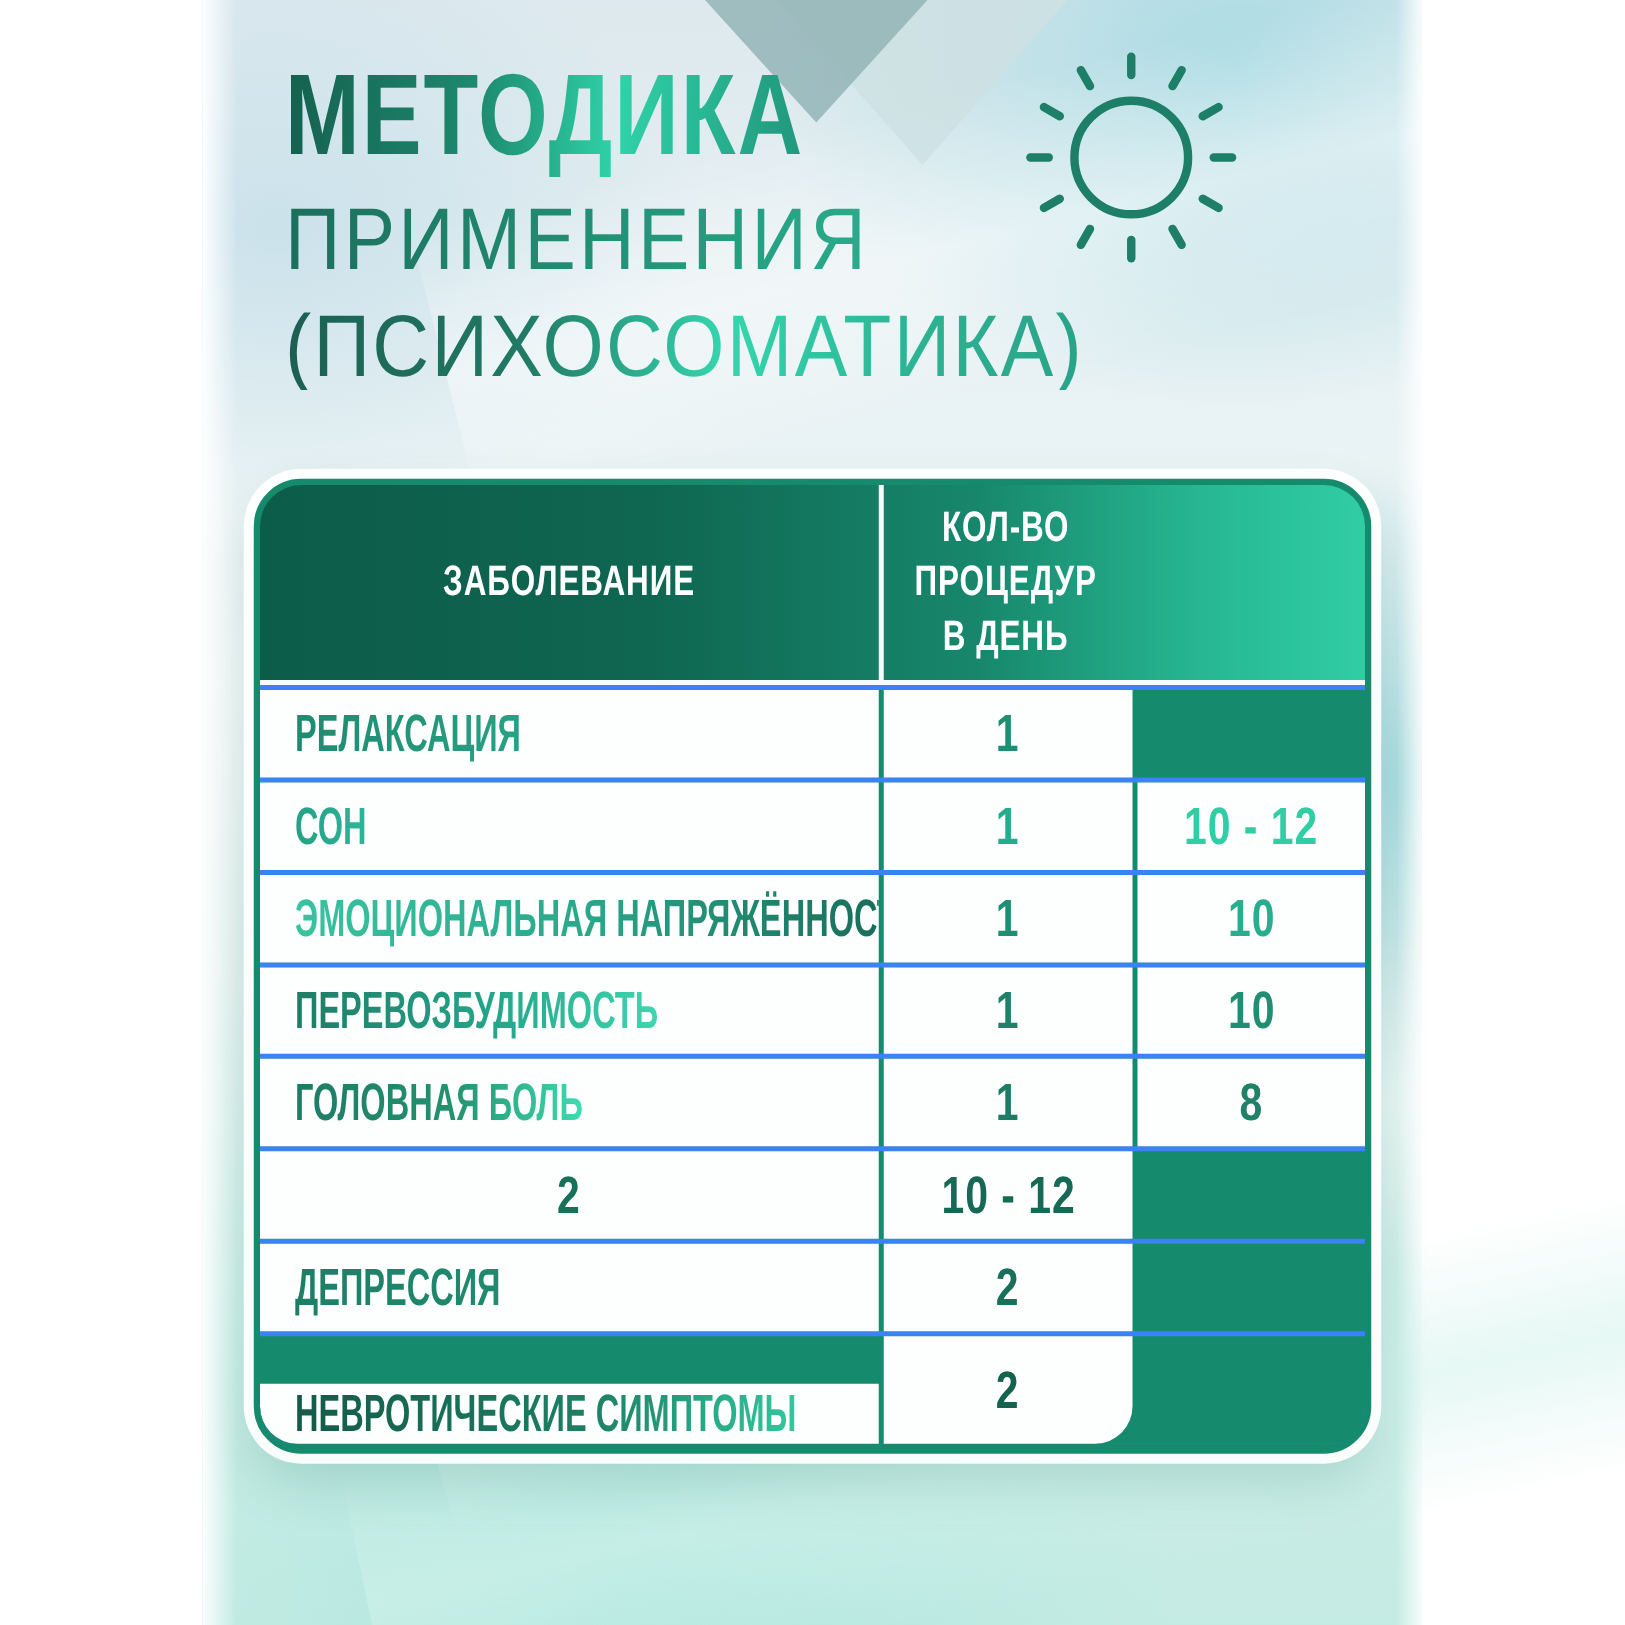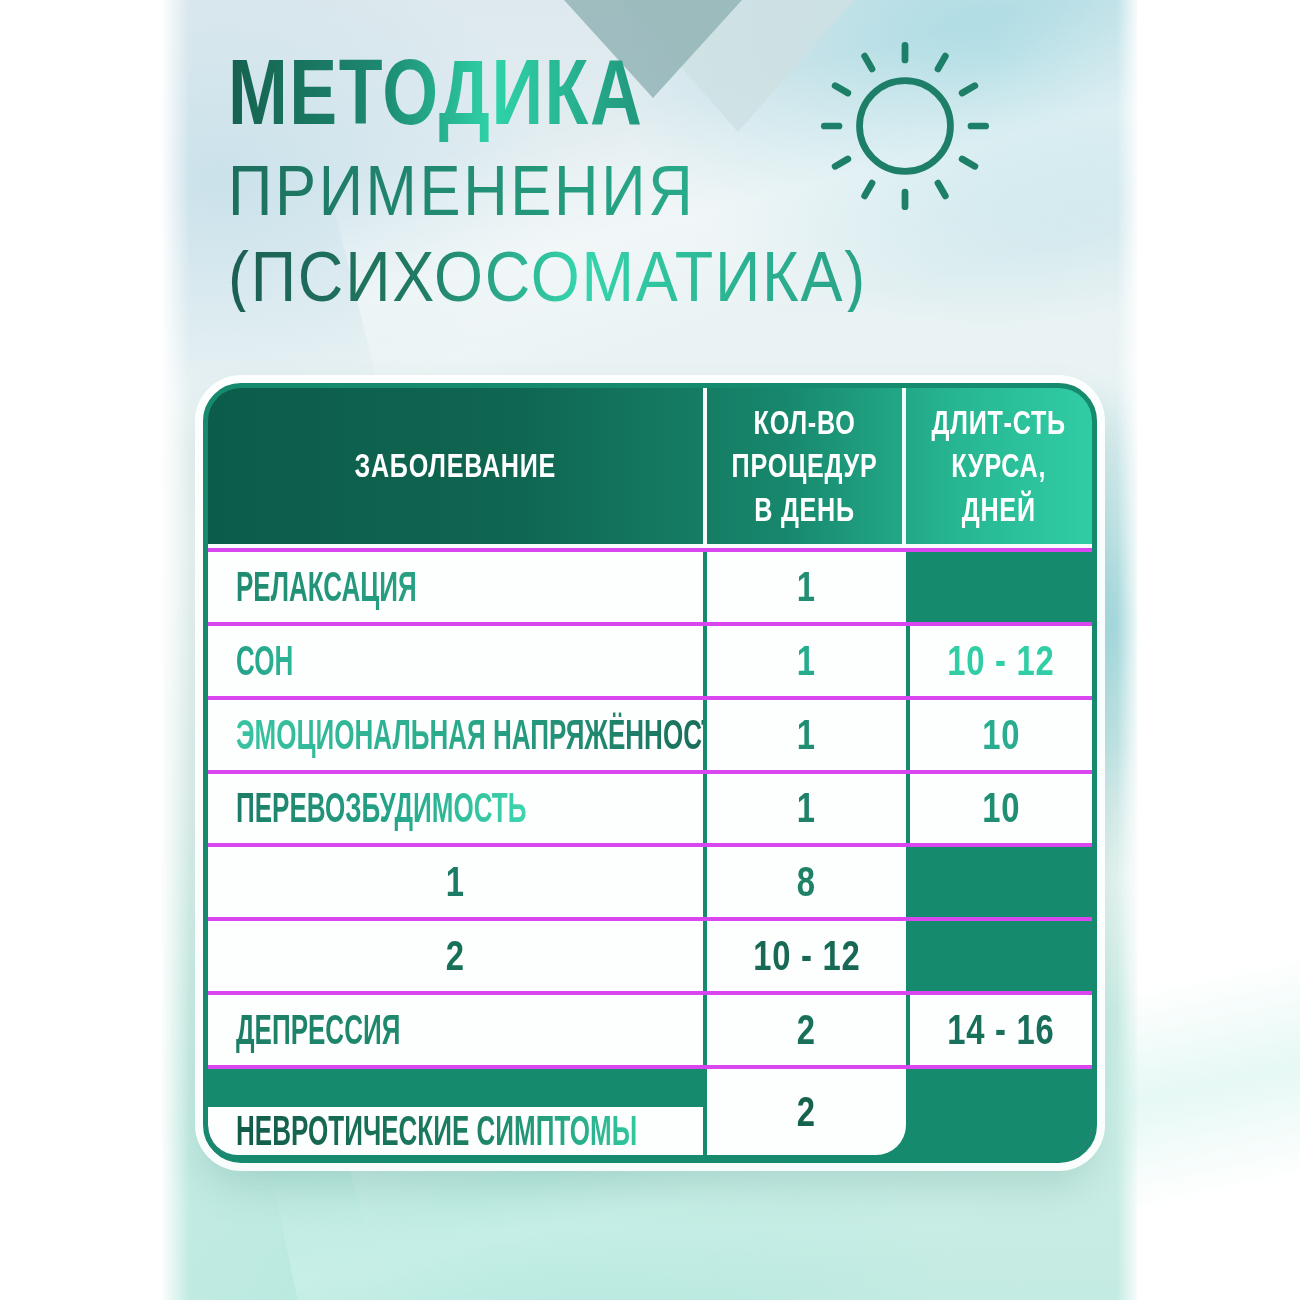--- a/index.html
+++ b/index.html
@@ -69,21 +69,21 @@
     background:linear-gradient(90deg,#0c5c4a 0%,#0f6651 35%,#17876c 65%,#27b792 85%,#30cda4 100%);
     border-bottom:4px solid #f6fcfa;
   }
   .hcell { display:flex; align-items:center; justify-content:center; }
   .hcell + .hcell { border-left:4px solid #f6fcfa; }
   .htext { color:#ffffff; font-weight:700; font-size:34px; line-height:1.28; text-align:center;
            transform:scaleX(.74); transform-origin:center; }
   .htext span { display:block; letter-spacing:1px; }
 
   .tbody { display:grid; grid-template-rows:repeat(8,1fr); row-gap:4px; padding-top:4px;
-           height:607px; background:#d946ef; }
+           height:607px; background:#3b82f6; }
   .trow  { display:grid; grid-template-columns:495px 199px 1fr; column-gap:4px; background:#168a6d; }
   .cell  { background:#fdfffe; display:flex; align-items:center; overflow:hidden; }
   .cdisease { justify-content:flex-start; padding-left:28px; }
   .cval     { justify-content:center; }
   .trow:last-child .cdisease { border-bottom-left-radius:30px;margin-top:38px; }
   .trow:last-child .cval:last-child { border-bottom-right-radius:30px; }
 
   .cond { display:inline-block; white-space:nowrap; font-weight:700; font-size:42px; }
   .lbl  { transform:scaleX(.62); transform-origin:left center;
           background-clip:text; -webkit-background-clip:text;
@@ -156,27 +156,20 @@
           <span>ЗАБОЛЕВАНИЕ</span>
         </div>
       </div>
       <div class="hcell">
         <div class="htext">
           <span>КОЛ-ВО</span>
           <span>ПРОЦЕДУР</span>
           <span>В ДЕНЬ</span>
         </div>
       </div>
-      <div class="hcell">
-        <div class="htext">
-          <span>ДЛИТ-СТЬ</span>
-          <span>КУРСА,</span>
-          <span>ДНЕЙ</span>
-        </div>
-      </div>
     </div>
 
     <div class="tbody">
 
       <div class="trow r1">
         <div class="cell cdisease">
             <span class="cond lbl g1">РЕЛАКСАЦИЯ</span>
           </div>
         <div class="cell cval v2">
             <span class="cond val">1</span>
@@ -213,20 +206,23 @@
           </div>
         <div class="cell cval v2">
             <span class="cond val">1</span>
           </div>
         <div class="cell cval v3">
             <span class="cond val">10</span>
           </div>
       </div>
 
       <div class="trow r5">
+        <div class="cell cdisease">
+            <span class="cond lbl g5">ГОЛОВНАЯ БОЛЬ</span>
+          </div>
         <div class="cell cval v2">
             <span class="cond val">1</span>
           </div>
         <div class="cell cval v3">
             <span class="cond val">8</span>
           </div>
       </div>
 
       <div class="trow r6">
         <div class="cell cval v2">
@@ -236,23 +232,20 @@
             <span class="cond val">10 - 12</span>
           </div>
       </div>
 
       <div class="trow r7">
         <div class="cell cdisease">
             <span class="cond lbl g7">ДЕПРЕССИЯ</span>
           </div>
         <div class="cell cval v2">
             <span class="cond val">2</span>
-          </div>
-        <div class="cell cval v3">
-            <span class="cond val">14 - 16</span>
           </div>
       </div>
 
       <div class="trow r8">
         <div class="cell cdisease">
             <span class="cond lbl g8">НЕВРОТИЧЕСКИЕ СИМПТОМЫ</span>
           </div>
         <div class="cell cval v2">
             <span class="cond val">2</span>
           </div>

